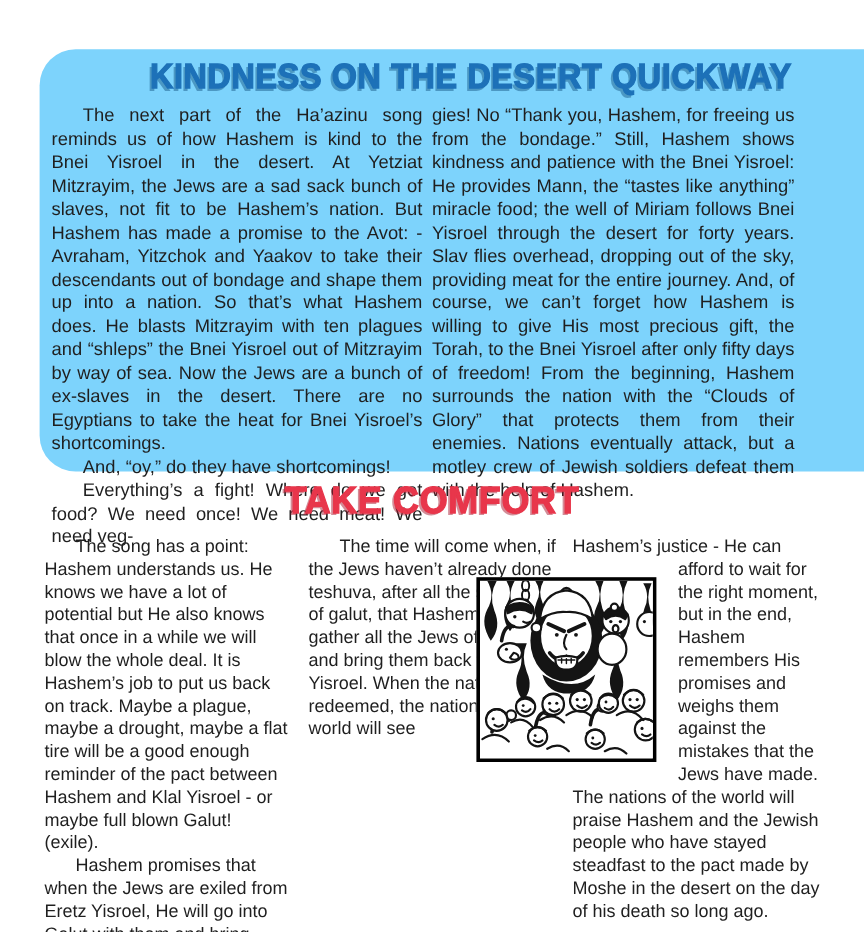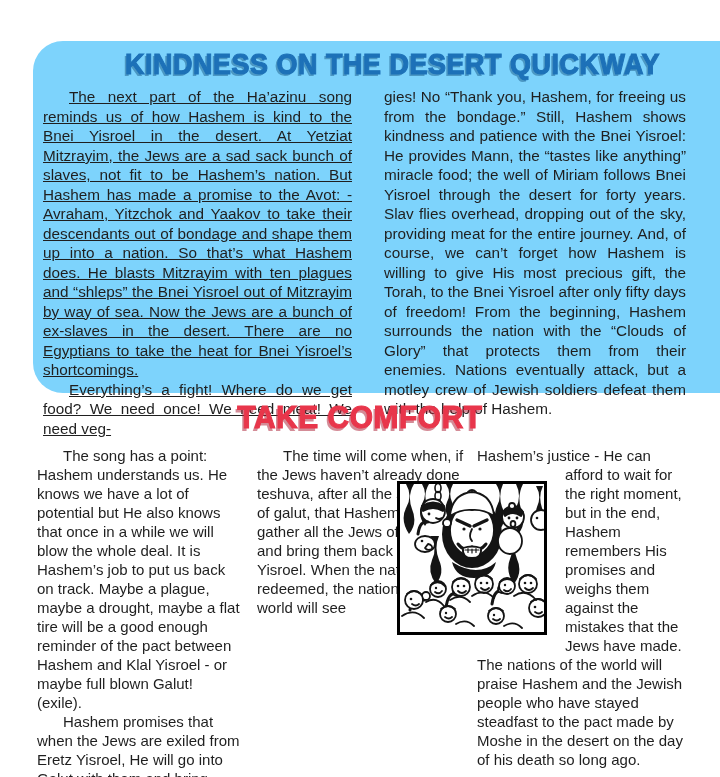--- a/index.html
+++ b/index.html
@@ -19,21 +19,21 @@
   .kindness-title {
     margin:1px 0 7px; text-align:center;
     font-size:27px; font-weight:bold; color:#1d71b8;
     -webkit-text-stroke:1px #1d71b8;
     text-shadow:-2px 2px 0 rgba(17,80,127,.45);
     transform:scaleY(1.08); letter-spacing:.5px;
     font-family:"Liberation Sans", sans-serif;
   }
   .box-cols { display:flex; }
   .box-col  { font-size:15.3px; line-height:19.5px; text-align:justify; }
-  .box-col.b1 { width:309px; margin-right:32px;text-decoration:underline; }
+  .box-col.b1 { width:309px; margin-right:8px; }
   .box-col.b2 { width:302px; }
   p { margin:0; }
   p.indent { text-indent:26px; }
 
   
   .comfort-title {
     position:absolute; left:0; top:401px; width:720px; margin:0;
     text-align:center; font-size:30px; font-weight:bold; color:#e8364b;
     -webkit-text-stroke:1px #e8364b;
     text-shadow:-2px 2px 0 rgba(169,25,48,.5);
@@ -59,20 +59,21 @@
 </head>
 <body>
 
 <div class="page">
 
   <section class="kindness-box">
     <h1 class="kindness-title">KINDNESS ON THE DESERT QUICKWAY</h1>
     <div class="box-cols">
       <div class="box-col b1">
         <p class="indent">The next part of the Ha’azinu song reminds us of how Hashem is kind to the Bnei Yisroel in the desert. At Yetziat Mitzrayim, the Jews are a sad sack bunch of slaves, not fit to be Hashem’s nation. But Hashem has made a promise to the Avot: - Avraham, Yitzchok and Yaakov to take their descendants out of bondage and shape them up into a nation. So that’s what Hashem does. He blasts Mitzrayim with ten plagues and “shleps” the Bnei Yisroel out of Mitzrayim by way of sea. Now the Jews are a bunch of ex-slaves in the desert. There are no Egyptians to take the heat for Bnei Yisroel’s shortcomings.</p>
+        <p class="indent">And, “oy,” do they have shortcomings!</p>
         <p class="indent">Everything’s a fight! Where do we get food? We need once! We need meat! We need veg-</p>
       </div>
       <div class="box-col b2">
         <p>gies! No “Thank you, Hashem, for freeing us from the bondage.” Still, Hashem shows kindness and patience with the Bnei Yisroel: He provides Mann, the “tastes like anything” miracle food; the well of Miriam follows Bnei Yisroel through the desert for forty years. Slav flies overhead, dropping out of the sky, providing meat for the entire journey. And, of course, we can’t forget how Hashem is willing to give His most precious gift, the Torah, to the Bnei Yisroel after only fifty days of freedom! From the beginning, Hashem surrounds the nation with the “Clouds of Glory” that protects them from their enemies. Nations eventually attack, but a motley crew of Jewish soldiers defeat them with the help of Hashem.</p>
       </div>
     </div>
   </section>
 
   <h2 class="comfort-title">TAKE COMFORT</h2>
 

